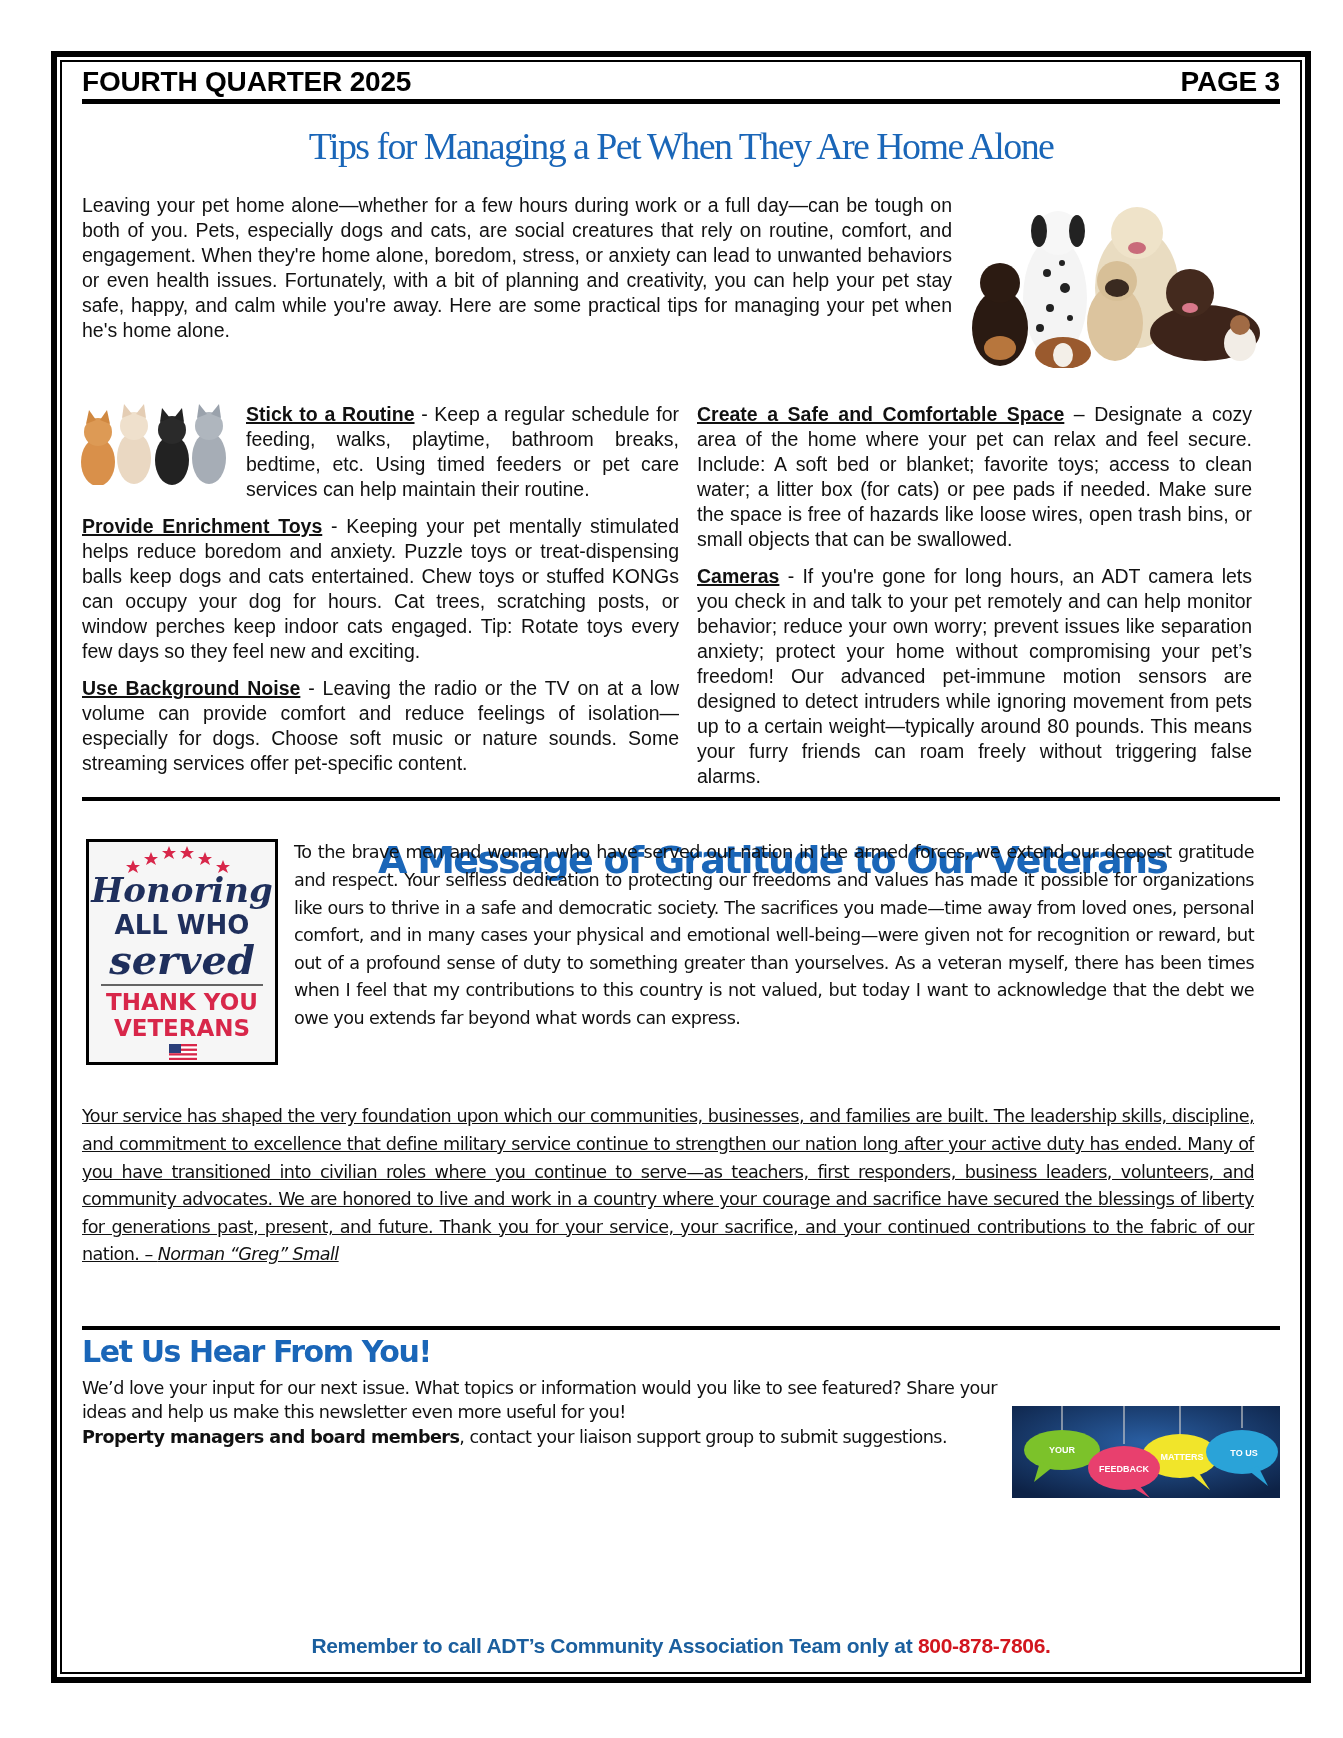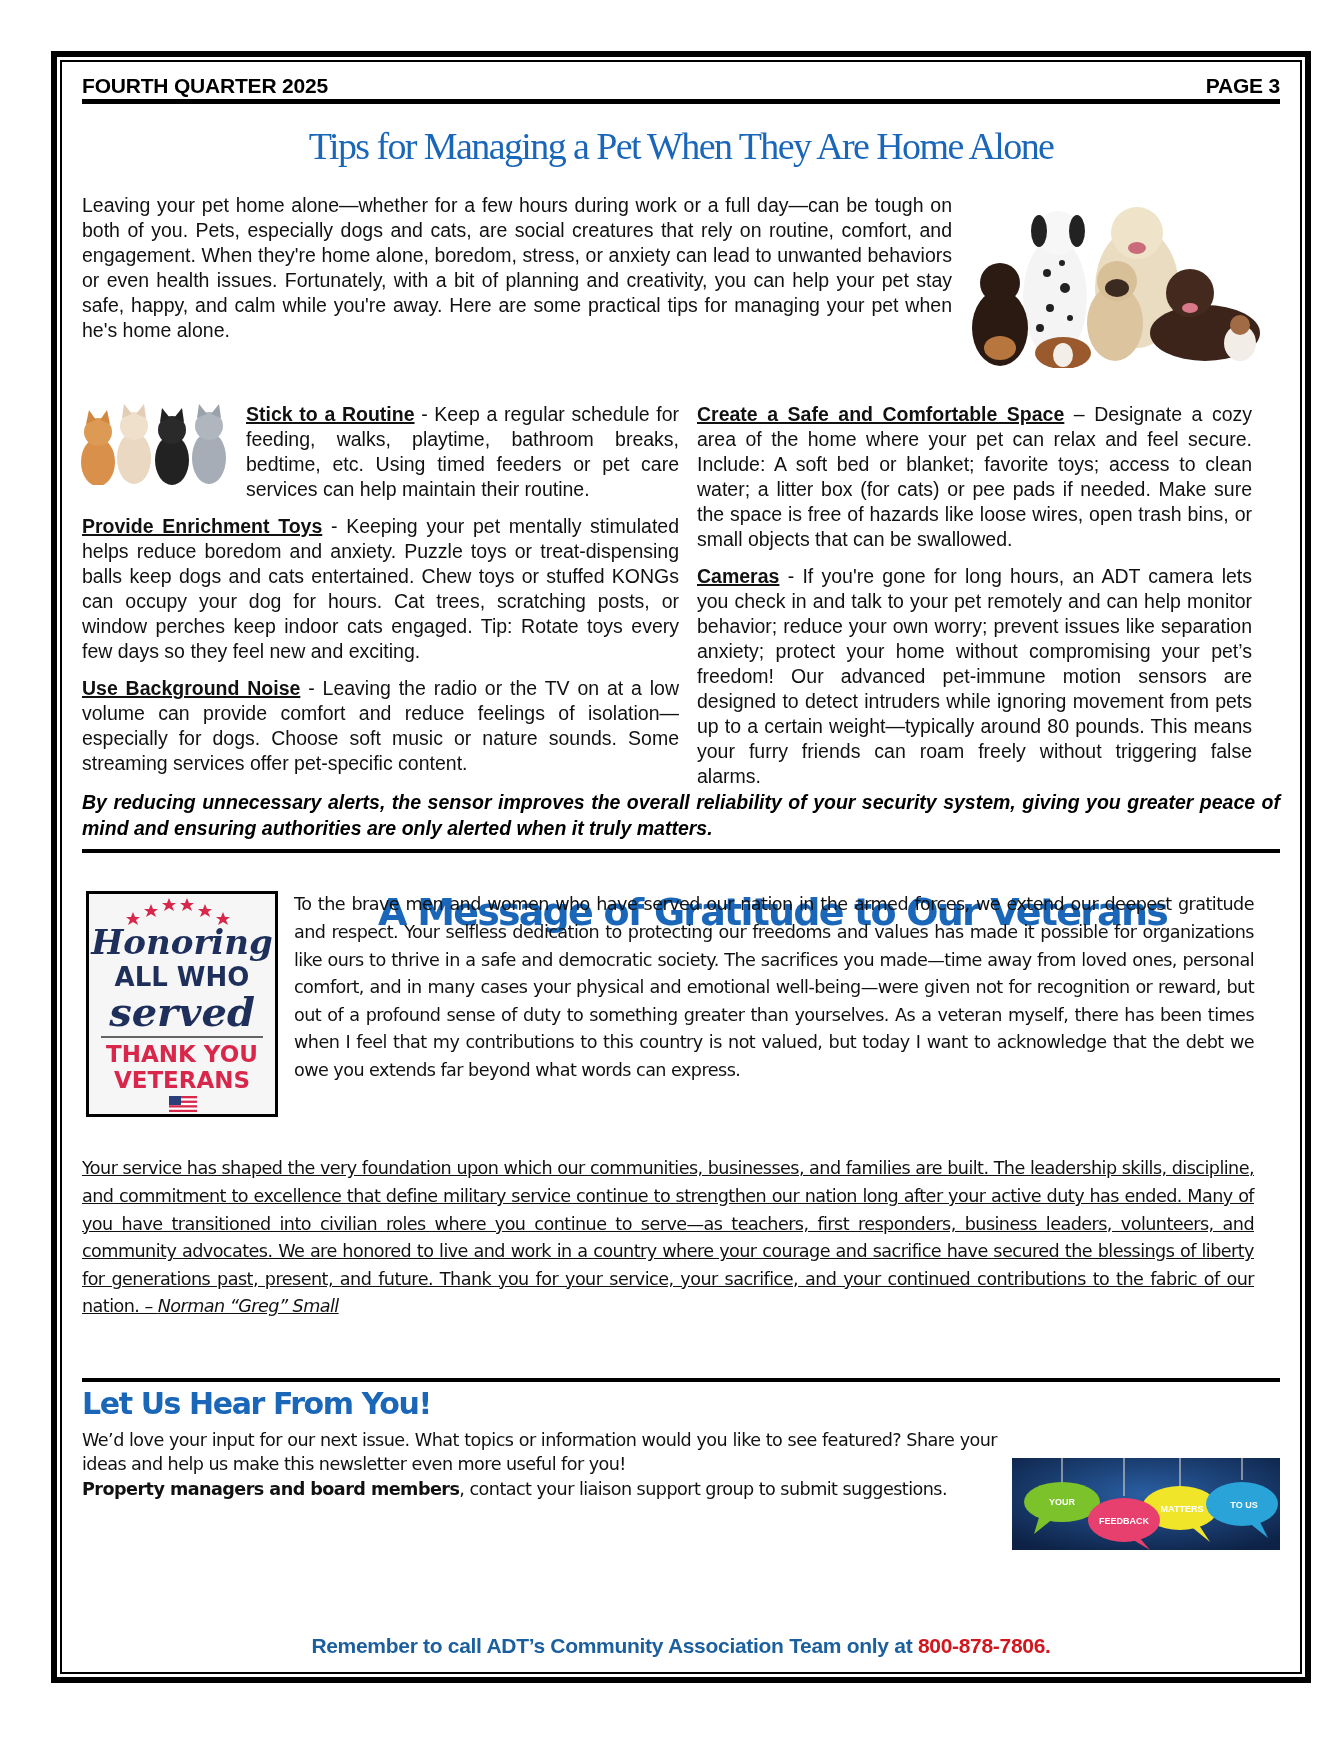--- a/index.html
+++ b/index.html
@@ -8,21 +8,21 @@
       position: absolute; left: 51px; top: 51px; width: 1248px; height: 1620px;
       border: 6px solid #000; background: #fff;
     }
     .inner-frame {
       position: absolute; left: 3px; top: 3px; right: 3px; bottom: 3px;
       border: 2px solid #000;
     }
     .content { position: absolute; left: 20px; right: 20px; top: 0; bottom: 0; }
     .running-head {
       display: flex; justify-content: space-between; align-items: flex-end;
-      font-family: "Liberation Sans", sans-serif; font-weight: bold; font-size: 21px;
+      font-family: "Liberation Sans", sans-serif; font-weight: bold; font-size: 28px;
       padding-top: 10px; height: 26px; letter-spacing: -0.2px;
       border-bottom: 5px solid #000; padding-bottom: 1px; gap: 28px;
     }
     .main-title {
       font-family: Liberation Serif, serif; color: #1a66b8; text-align: center;
       font-size: 38px; letter-spacing: -1.6px; margin-top: 20px; line-height: 44px;
       font-weight: normal;
     }
     .arial { font-family: "Liberation Sans", sans-serif; font-size: 19.5px; line-height: 25px; color: #111; }
     .intro-wrap { position: relative; margin-top: 8px; height: 194px; }
@@ -156,21 +156,20 @@
         <div class="col-right arial">
           <div class="tip">
             <span class="tip-head">Create a Safe and Comfortable Space</span><span> – Designate a cozy area of the home where your pet can relax and feel secure. Include: A soft bed or blanket; favorite toys; access to clean water; a litter box (for cats) or pee pads if needed. Make sure the space is free of hazards like loose wires, open trash bins, or small objects that can be swallowed.</span>
           </div>
           <div class="tip" style="margin-bottom:0">
             <span class="tip-head">Cameras</span><span>  -  If you're gone for long hours, an ADT camera lets you check in and talk to your pet remotely and can help monitor behavior; reduce your own worry; prevent issues like separation anxiety; protect your home without compromising your pet’s freedom! Our advanced pet-immune motion sensors are designed to detect intruders while ignoring movement from pets up to a certain weight—typically around 80 pounds. This means your furry friends can roam freely without triggering false alarms.</span>
           </div>
         </div>
       </div>
 
-      <div class="closing">By reducing unnecessary alerts, the sensor improves the overall reliability of your security system, giving you greater peace of mind and ensuring authorities are only alerted when it truly matters.</div>
 
       <div class="rule"></div>
 
       <div class="vet-section">
         <h2 class="vet-title">A Message of Gratitude to Our Veterans</h2>
         <svg class="vet-badge" viewBox="0 0 186 220">
           <rect width="186" height="220" fill="#f6f6f6"></rect>
           <g fill="#d8274a">
             <polygon points="62,10 64,15 69,15 65,18 67,23 62,20 57,23 59,18 55,15 60,15"></polygon>
             <polygon points="80,4 82,9 87,9 83,12 85,17 80,14 75,17 77,12 73,9 78,9"></polygon>

